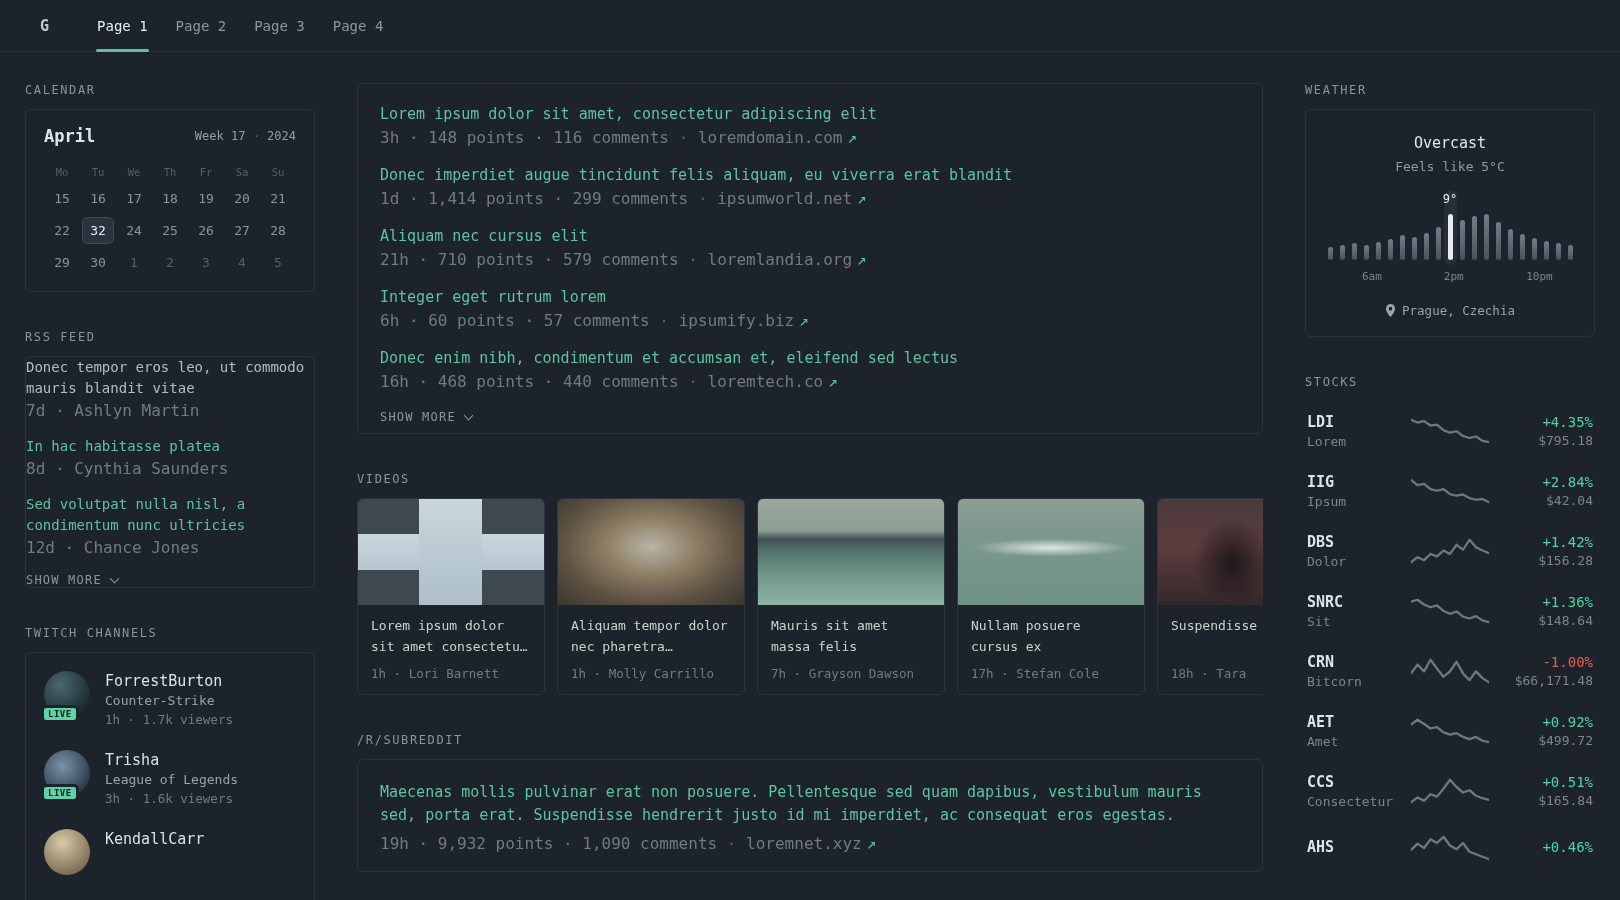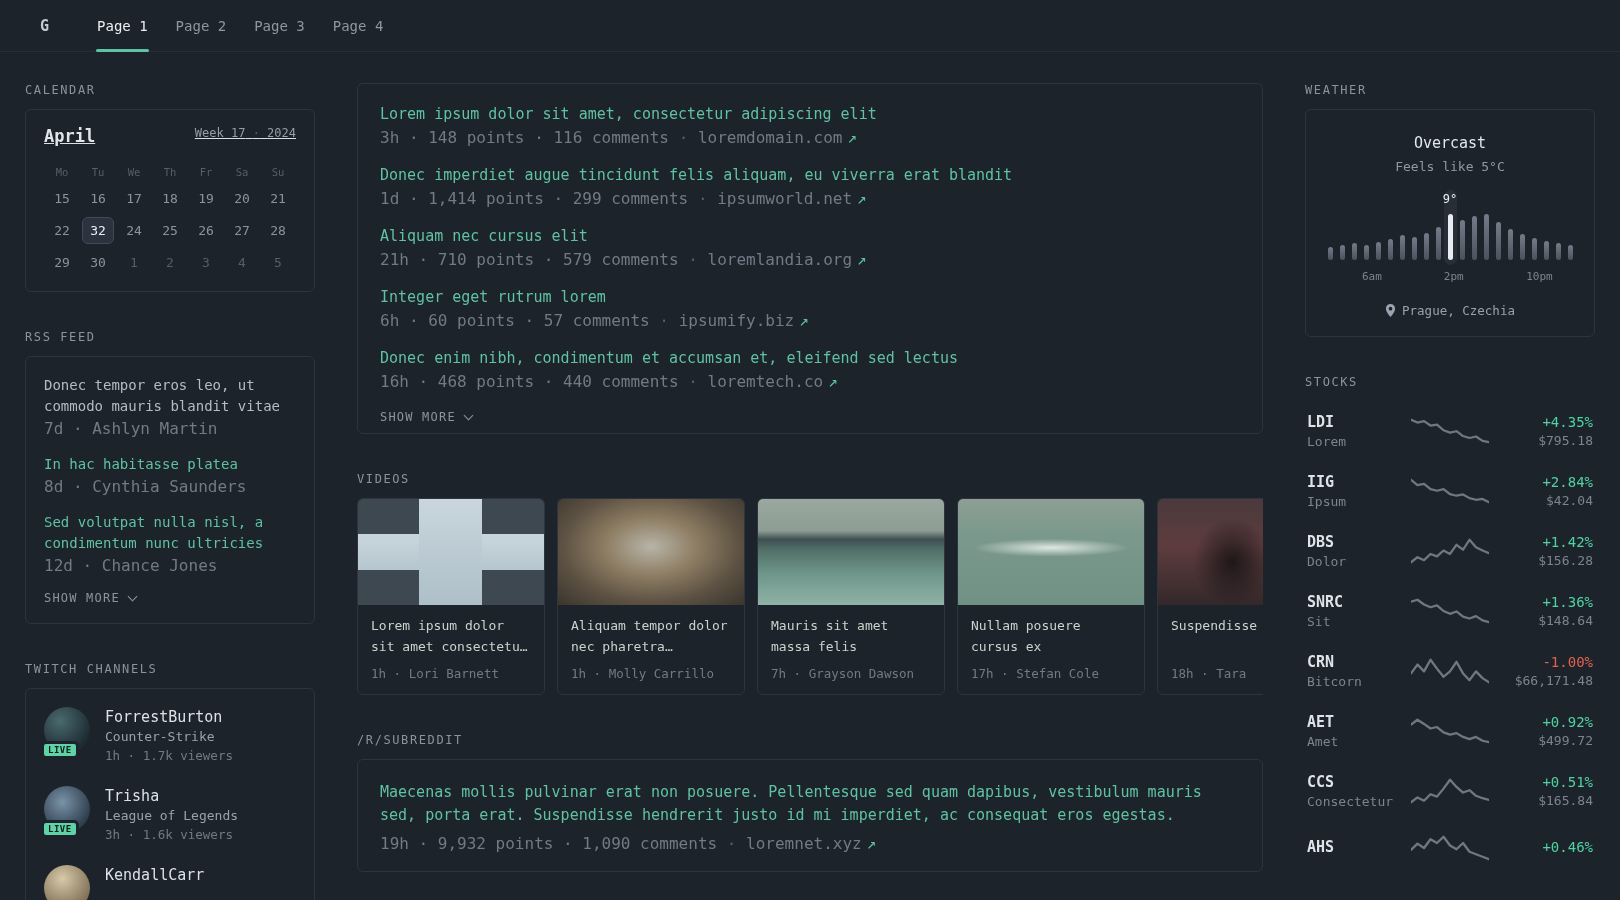--- a/index.html
+++ b/index.html
@@ -26,30 +26,30 @@
   .widget{margin-bottom:38px;}
   .wtitle{font-size:12px;letter-spacing:1.6px;color:#8a939e;margin-bottom:12px;font-weight:500;}
   .card{border:1px solid var(--border);border-radius:6px;}
   .dot{color:var(--dim);}
   .showmore{display:flex;align-items:center;font-size:12px;letter-spacing:1.2px;color:#8b949f;cursor:pointer;margin-top:16px;}
   .chev{width:7px;height:7px;border-right:1.5px solid currentColor;border-bottom:1.5px solid currentColor;transform:rotate(45deg);display:inline-block;margin-left:9px;margin-top:-4px;}
   .arrow{color:var(--accent);margin-left:5px;}
   .meta{font-size:16px;color:var(--muted);}
   
   .cal{padding:16px 18px 14px;}
-  .cal-head{display:flex;justify-content:space-between;align-items:flex-start;margin-bottom:15px;text-decoration:underline;}
+  .cal-head{display:flex;justify-content:space-between;align-items:center;margin-bottom:15px;}
   .cal-month{font-size:17px;font-weight:600;color:#dfe5ea;}
   .cal-week{font-size:12px;color:#949ea8;}
   .cal-grid{display:grid;grid-template-columns:repeat(7,1fr);row-gap:2px;}
   .cal-wd{font-size:10.5px;color:var(--dim);text-align:center;height:22px;line-height:22px;}
   .cal-cell{height:30px;display:flex;align-items:center;justify-content:center;font-size:13px;color:#8b949e;}
   .cal-cell.dim{color:var(--dim);}
   .cal-cell.today{width:32px;height:27px;margin:auto;background:#2c333e;border:1px solid #414a56;border-radius:6px;color:var(--white);}
   
-  .rss{padding:18px;}
+  .rss{}
   .rss-item{margin-bottom:16px;}
   .rss-item .title{font-size:14px;line-height:1.5;color:#b3bcc5;cursor:pointer;}
   .rss-item.accent .title{color:var(--accent);}
   .rss-item .meta{margin-top:2px;}
   
   .tw{padding:18px;}
   .tw-row{display:flex;gap:15px;margin-bottom:21px;cursor:pointer;}
   .tw-avatar-wrap{position:relative;width:46px;height:46px;flex:0 0 46px;}
   .tw-avatar{width:46px;height:46px;border-radius:50%;}
   .av-1{background:radial-gradient(circle at 35% 30%,#4a6a6e,#1d2c33 72%);}

